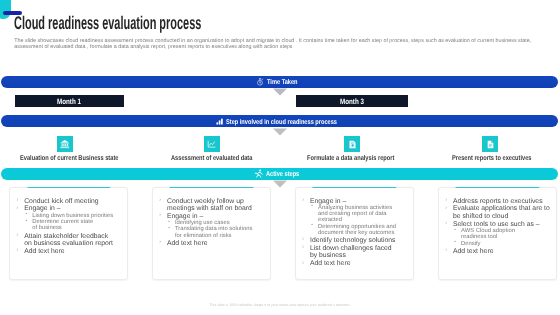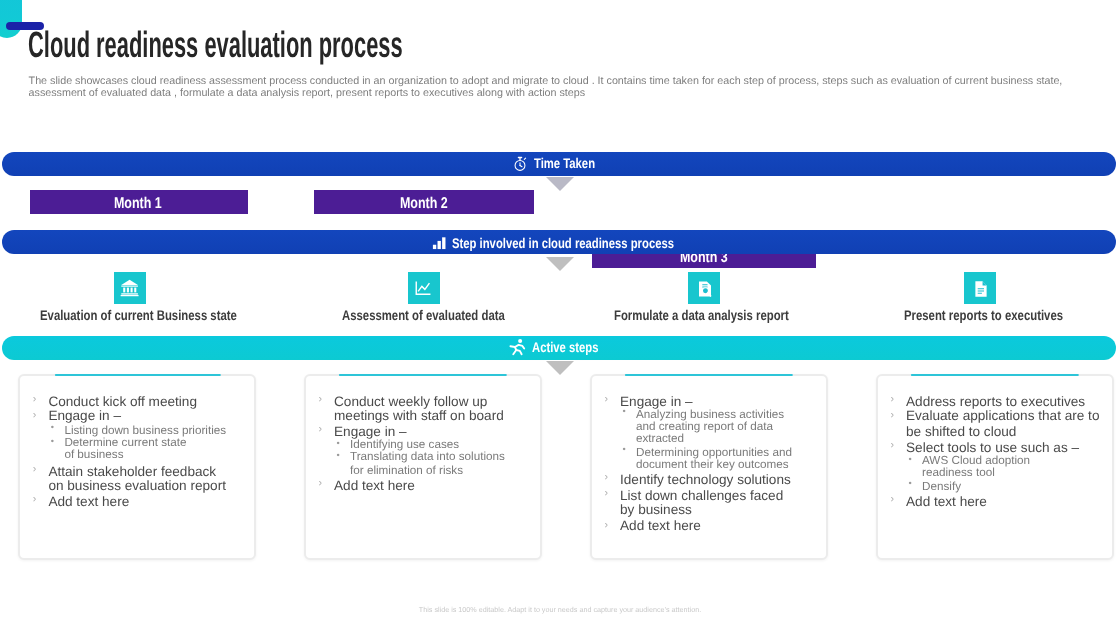--- a/index.html
+++ b/index.html
@@ -31,21 +31,21 @@
   .bar svg{display:block;}
 
   .bar-time{left:1px;top:76.3px;width:557px;height:11.6px;border-radius:6px;
     background:linear-gradient(180deg,#1346bd 0%,#1040b4 100%);}
   .bar-steps{left:1px;top:115.2px;width:557px;height:12.2px;border-radius:6px;
     background:linear-gradient(180deg,#1346bd 0%,#1040b4 100%);}
   .bar-active{left:1px;top:168.1px;width:557px;height:11.6px;border-radius:6px;
     background:linear-gradient(180deg,#0bc9dd 0%,#0ccad2 100%);}
 
   
-  .month{position:absolute;top:95px;height:12.2px;background:#4c1d95;
+  .month{position:absolute;top:95px;height:12.2px;background:#0f172a;
     display:flex;align-items:center;justify-content:center;}
   .month span{font-size:7.8px;font-weight:700;color:#fff;letter-spacing:0px;
     font-family:"Liberation Sans",sans-serif;display:inline-block;
     transform:scaleX(0.80);transform-origin:center;}
 
   
   .step{position:absolute;}
   .step .ibox{position:absolute;top:136.4px;width:16px;height:15.3px;background:#18c6ce;display:flex;
     align-items:center;justify-content:center;}
   .step .slbl{position:absolute;top:154.5px;font-size:7px;font-weight:700;color:#3c3c3c;
@@ -98,24 +98,21 @@
       </svg>
     </span>
     <span class="lblwrap" id="w1" style="width: 30.5272px; height: 6px; vertical-align: middle; position: relative;">
         <span class="lbl" style="transform: scaleX(0.806); position: absolute; left: 0px; top: 0.4px;">Time Taken</span>
       </span>
   </div>
 
   <div class="month" id="m0" style="left: 14.5px; width: 109.2px;">
       <span>Month 1</span>
     </div>
-  <div class="month" id="m1" style="left: 157.4px; width: 109.6px;">
-      <span>Month 2</span>
-    </div>
-  <div class="month" id="m2" style="left: 296.3px; width: 112px; margin-top: 27px;">
+  <div class="month" id="m2" style="left: 296.3px; width: 112px;">
       <span>Month 3</span>
     </div>
 
   <svg class="chev" style="position:absolute;left:272px;top:88px;" width="16" height="9" viewBox="0 0 16 9">
     <path d="M1 0.5 L8 7.5 L15 0.5 Z" fill="#b9b9c6"></path>
   </svg>
 
   <div class="bar bar-steps">
     <span>
       <svg width="7.2" height="7.2" viewBox="0 0 24 24">

